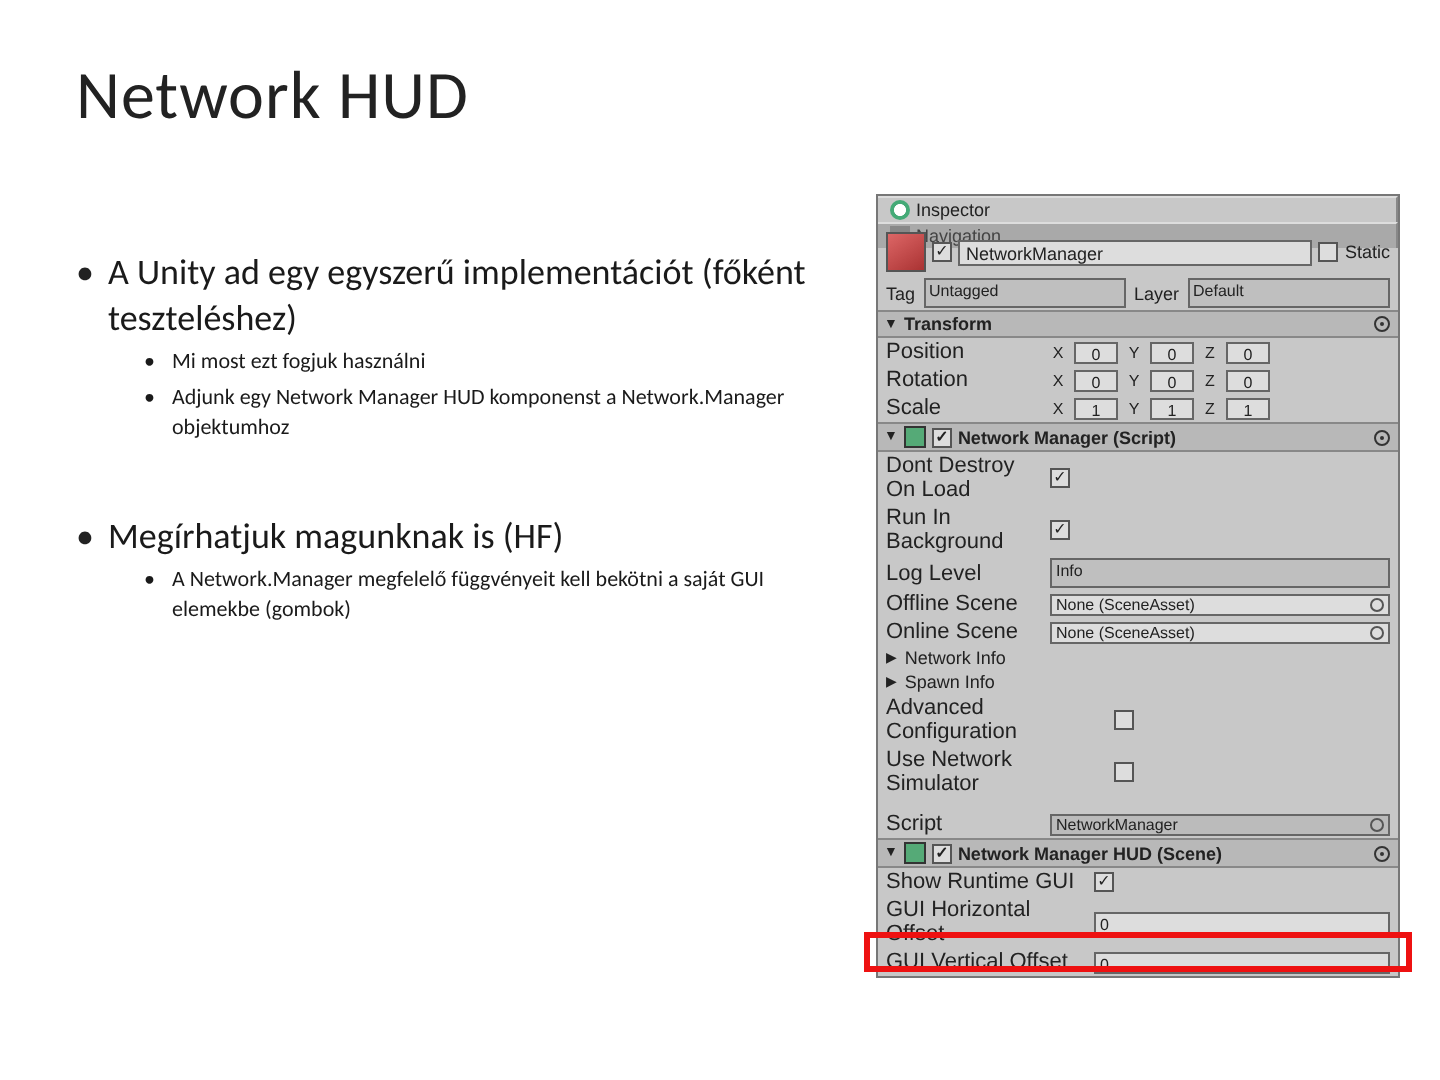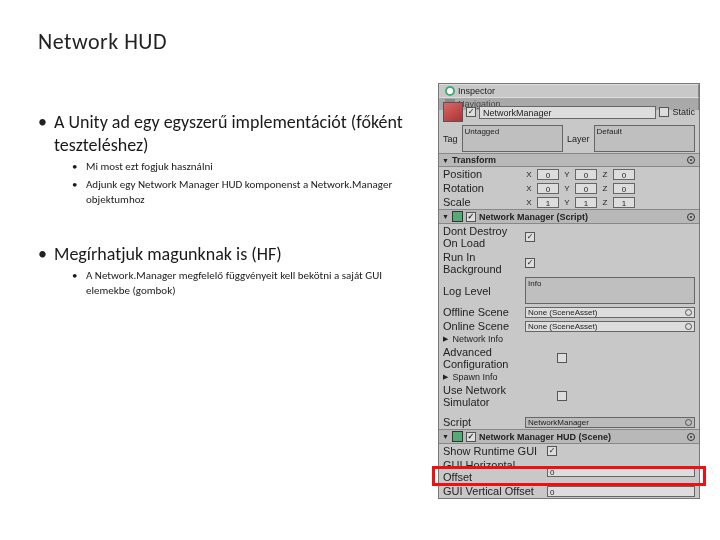--- a/index.html
+++ b/index.html
@@ -12,21 +12,21 @@
     position: relative;
     overflow: hidden;
   }
   .slide {
     padding: 28px 38px 20px 38px;
     display: flex;
     flex-direction: column;
     height: 100%;
   }
   .title {
-    font-size: 22px;
+    font-size: 34px;
     font-weight: 400;
     color: #222;
     margin-bottom: 28px;
     letter-spacing: 0.5px;
   }
   .content-row {
     display: flex;
     flex-direction: row;
     gap: 10px;
     flex: 1;
@@ -96,21 +96,21 @@
   }
   .tab.inactive { background: #a9a9a9; color: #444; }
   .tab .ic { width: 10px; height: 10px; display: inline-block; }
   .ic-info { background: radial-gradient(circle,#fff 40%,#4a7 45%); border-radius:50%; }
   .ic-nav { background: #888; }
   .popup {
     background: #bfbfbf;
     border: 1px solid #666;
     padding: 0 2px;
     font-size: 8px;
-    height: 27px;
+    height: 15px;
     line-height: 12px;
     display: inline-block;
   }
   .hdr-row {
     display: flex;
     align-items: center;
     gap: 3px;
     padding: 2px 4px;
     background: #c8c8c8;
   }
@@ -305,26 +305,26 @@
             <span class="objfield">
               <span>None (SceneAsset)</span>
               <span class="circ"></span>
             </span>
           </div>
         <div class="row">
             <span class="tri">▶</span>
             <span>Network Info</span>
           </div>
         <div class="row">
+            <span class="tri">▶</span>
+            <span>Spawn Info</span>
+          </div>
+        <div class="row">
             <span class="lbl" style="flex:0 0 110px">Advanced Configuration</span>
             <span class="chk"></span>
-          </div>
-        <div class="row">
-            <span class="tri">▶</span>
-            <span>Spawn Info</span>
           </div>
         <div class="row">
             <span class="lbl" style="flex:0 0 110px">Use Network Simulator</span>
             <span class="chk"></span>
           </div>
         <div style="height:6px"></div>
         <div class="row">
             <span class="lbl">Script</span>
             <span class="objfield" style="background:#bbb">
               <span>NetworkManager</span>

